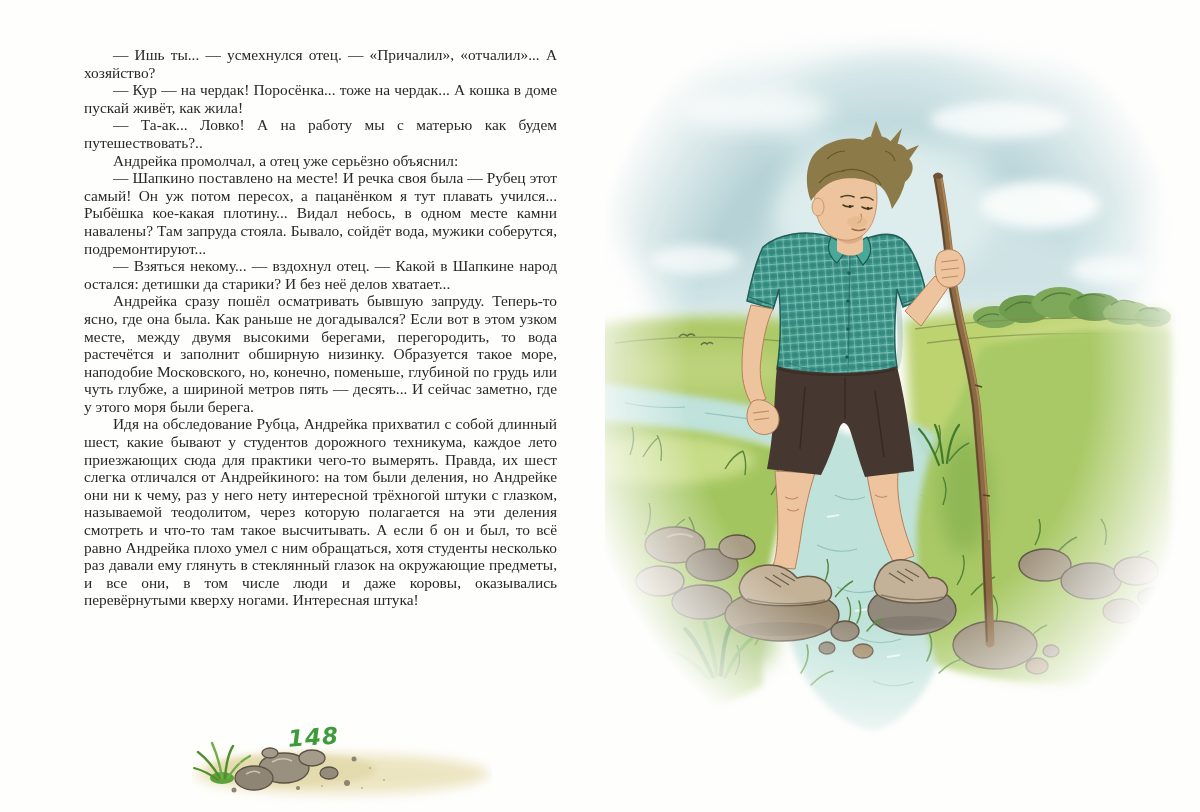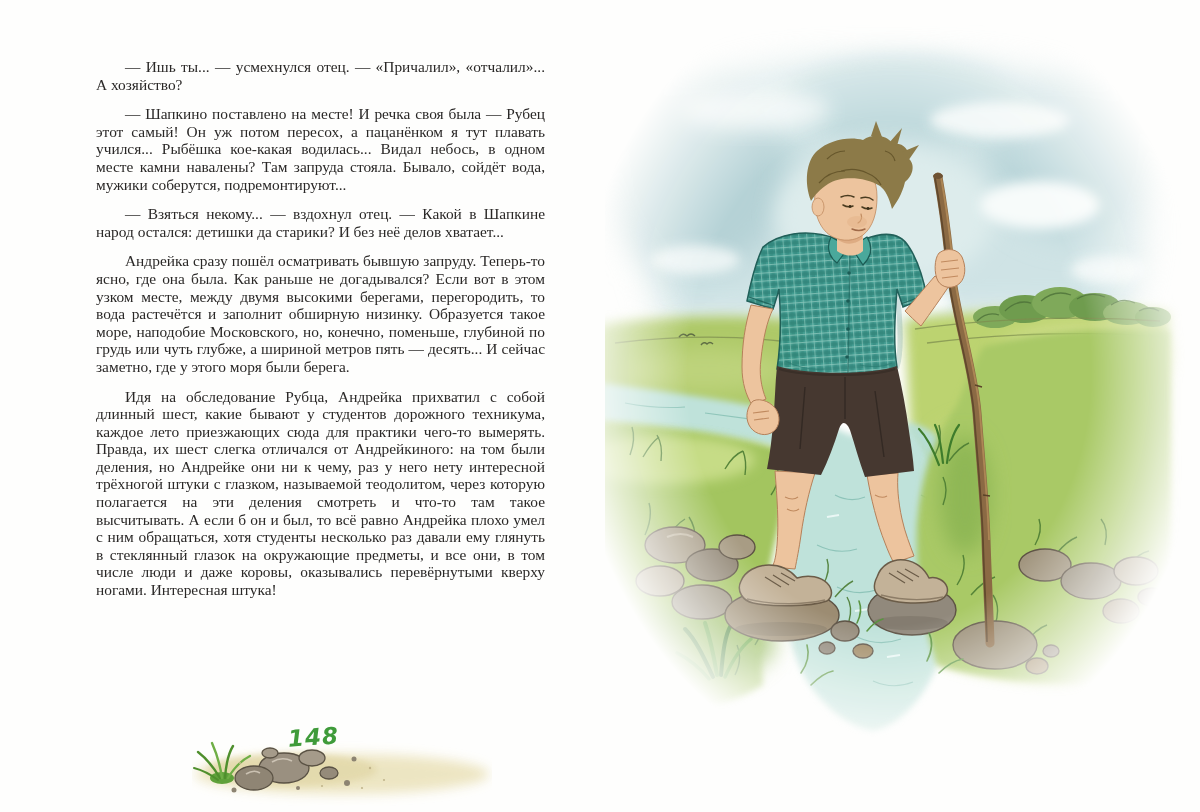--- a/index.html
+++ b/index.html
@@ -6,41 +6,44 @@
   body{
     width:1200px;height:812px;position:relative;overflow:hidden;
     background:#fefefd;
     font-family:"Liberation Serif", serif;
   }
   .text-column{
     position:absolute;left:84px;top:46px;width:473px;
     color:#2a2827;font-size:15.4px;line-height:17.6px;
     text-align:justify;
   }
-  .text-column p{margin:12px;text-indent:29px;}
+  .text-column p{margin:0;text-indent:29px;}
   .illustration{
     position:absolute;left:605px;top:25px;width:580px;height:770px;
     -webkit-mask-image:radial-gradient(ellipse 58% 55% at 49% 45%, #000 60%, rgba(0,0,0,0) 95%);
     mask-image:radial-gradient(ellipse 58% 55% at 49% 45%, #000 60%, rgba(0,0,0,0) 95%);
   }
   .footer-art{position:absolute;left:192px;top:728px;width:300px;height:78px;}
   .page-num{
     position:absolute;left:288px;top:724px;
     font-family:"DejaVu Sans", sans-serif;font-weight:bold;font-style:italic;
     font-size:23px;color:#3f9b3a;transform:rotate(-4deg);letter-spacing:1px;
   }
 </style>
 </head>
 <body>
 
 <div class="page">
 
   <div class="text-column">
     <p>— Ишь ты... — усмехнулся отец. — «Причалил», «отчалил»... А хозяйство?</p>
-    <p>— Шапкино поставлено на месте! И речка своя была — Рубец этот самый! Он уж потом пересох, а пацанёнком я тут плавать учился... Рыбёшка кое-какая водилась... Видал небось, в одном месте камни навалены? Там запруда стояла. Бывало, сойдёт вода, мужики соберутся, подремонтируют...</p>
+    <p>— Кур — на чердак! Поросёнка... тоже на чердак... А кошка в доме пускай живёт, как жила!</p>
+    <p>— Та-ак... Ловко! А на работу мы с матерью как будем путешествовать?..</p>
+    <p>Андрейка промолчал, а отец уже серьёзно объяснил:</p>
+    <p>— Шапкино поставлено на месте! И речка своя была — Рубец этот самый! Он уж потом пересох, а пацанёнком я тут плавать учился... Рыбёшка кое-какая плотину... Видал небось, в одном месте камни навалены? Там запруда стояла. Бывало, сойдёт вода, мужики соберутся, подремонтируют...</p>
     <p>— Взяться некому... — вздохнул отец. — Какой в Шапкине народ остался: детишки да старики? И без неё делов хватает...</p>
     <p>Андрейка сразу пошёл осматривать бывшую запруду. Теперь-то ясно, где она была. Как раньше не догадывался? Если вот в этом узком месте, между двумя высокими берегами, перегородить, то вода растечётся и заполнит обширную низинку. Образуется такое море, наподобие Московского, но, конечно, поменьше, глубиной по грудь или чуть глубже, а шириной метров пять — десять... И сейчас заметно, где у этого моря были берега.</p>
     <p>Идя на обследование Рубца, Андрейка прихватил с собой длинный шест, какие бывают у студентов дорожного техникума, каждое лето приезжающих сюда для практики чего-то вымерять. Правда, их шест слегка отличался от Андрейкиного: на том были деления, но Андрейке они ни к чему, раз у него нету интересной трёхногой штуки с глазком, называемой теодолитом, через которую полагается на эти деления смотреть и что-то там такое высчитывать. А если б он и был, то всё равно Андрейка плохо умел с ним обращаться, хотя студенты несколько раз давали ему глянуть в стеклянный глазок на окружающие предметы, и все они, в том числе люди и даже коровы, оказывались перевёрнутыми кверху ногами. Интересная штука!</p>
   </div>
 
   <div class="illustration" aria-label="Мальчик с длинным шестом стоит на камнях, переходя ручей среди зелёных лугов">
     <svg width="580" height="770" viewBox="0 0 580 770">
       <defs>
         <filter id="b16" x="-40%" y="-40%" width="180%" height="180%">
             <feGaussianBlur stdDeviation="16"></feGaussianBlur>

